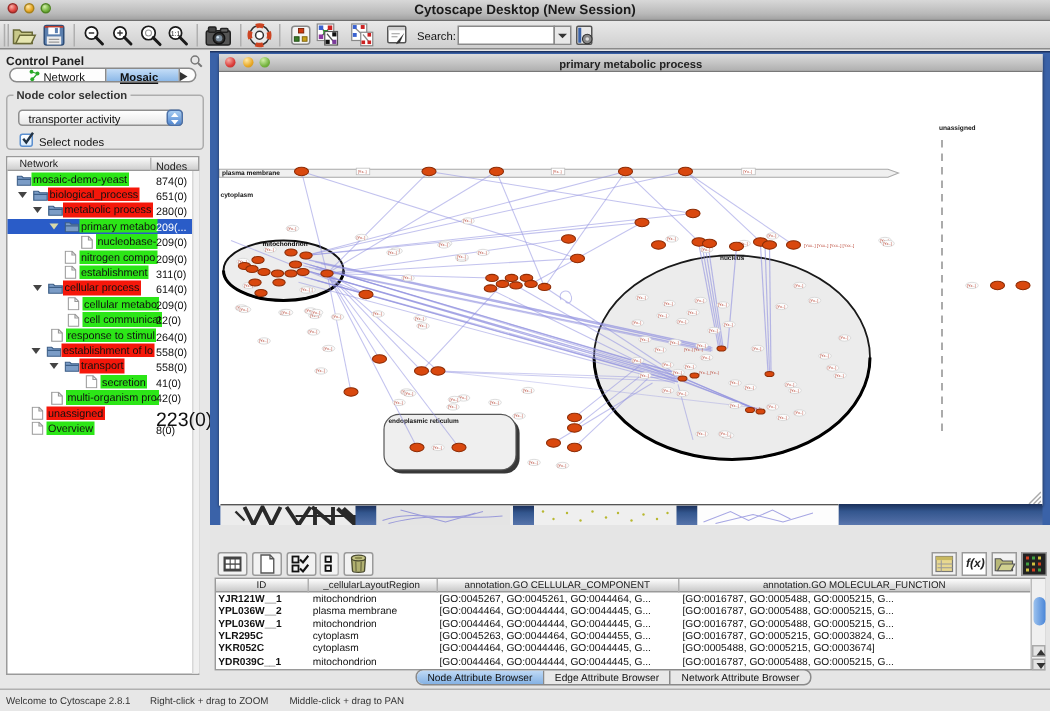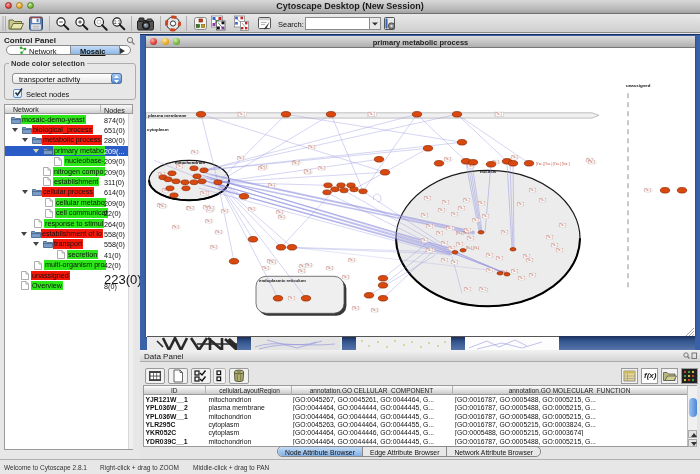--- a/index.html
+++ b/index.html
@@ -730,28 +730,20 @@
   <rect x="304" y="0" width="14" height="14" fill="url(#bg1)"></rect>
   <rect x="318" y="0" width="94" height="14" fill="#fdfdfd"></rect>
   <g stroke="#9090dd" stroke-width="0.7" fill="none" opacity="0.8">
    <path d="M322 11 L340 4 L352 10 L368 3 L380 9"></path>
    <path d="M330 12 L355 6 L375 11 L395 5"></path>
   </g>
  </svg>
 </div>
 
 <div class="abs" style="left:140px;top:350px;width:560px;height:110px;background:#e5e5e5;">
- <div class="abs" style="left:0;top:0;width:560px;height:12px;background:linear-gradient(#f2f2f2,#d5d5d5);border-bottom:1px solid #aaa;">
-  <span class="abs" style="left:4px;top:1.5px;font-size:8px;color:#222;">Data Panel</span>
-  <svg class="abs" style="left:543px;top:2px" width="14" height="8" viewBox="0 0 14 8">
-          <circle cx="3" cy="3" r="2.2" fill="none" stroke="#777" stroke-width="1"></circle>
-          <line x1="4.5" y1="4.5" x2="6.5" y2="6.5" stroke="#777" stroke-width="1.2"></line>
-          <rect x="9" y="1" width="4.5" height="5.5" fill="none" stroke="#777" stroke-width="1"></rect>
-        </svg>
- </div>
 
  <div class="abs" style="left:5px;top:18px;width:20px;height:16px;border:1px solid #9a9a9a;background:#f2f2f2;border-radius:2px;">
    <svg width="18" height="14" viewBox="0 0 18 14">
           <rect x="3" y="2" width="12" height="10" fill="#444"></rect>
           <rect x="4.5" y="4" width="2.6" height="2.6" fill="#fff"></rect>
           <rect x="7.8" y="4" width="2.6" height="2.6" fill="#fff"></rect>
           <rect x="11.1" y="4" width="2.6" height="2.6" fill="#fff"></rect>
           <rect x="4.5" y="7.5" width="2.6" height="2.6" fill="#fff"></rect>
           <rect x="7.8" y="7.5" width="2.6" height="2.6" fill="#fff"></rect>
           <rect x="11.1" y="7.5" width="2.6" height="2.6" fill="#fff"></rect>

